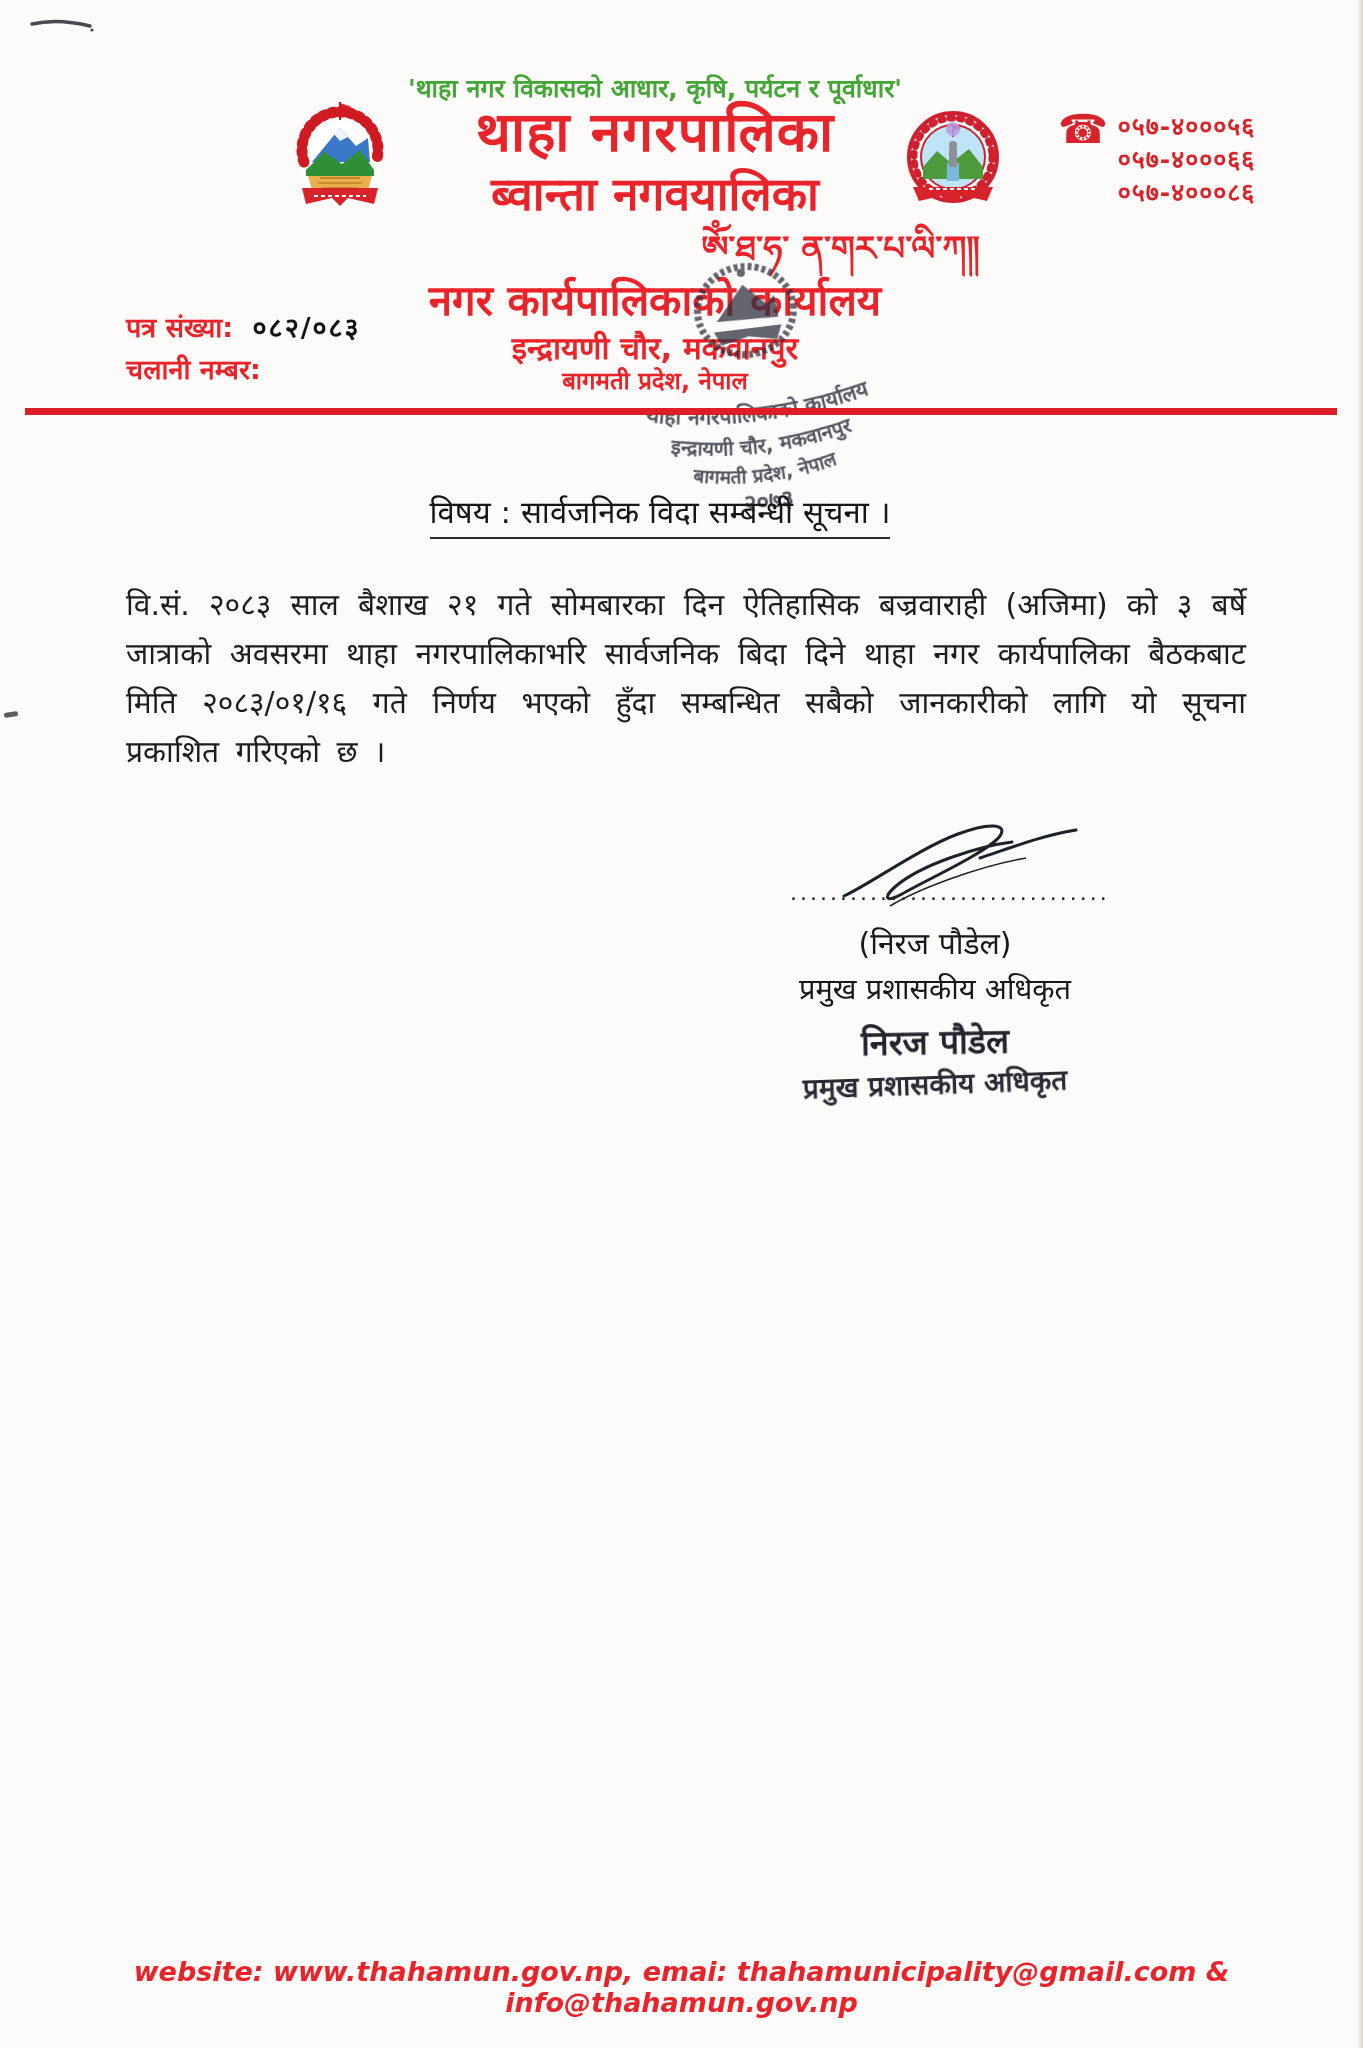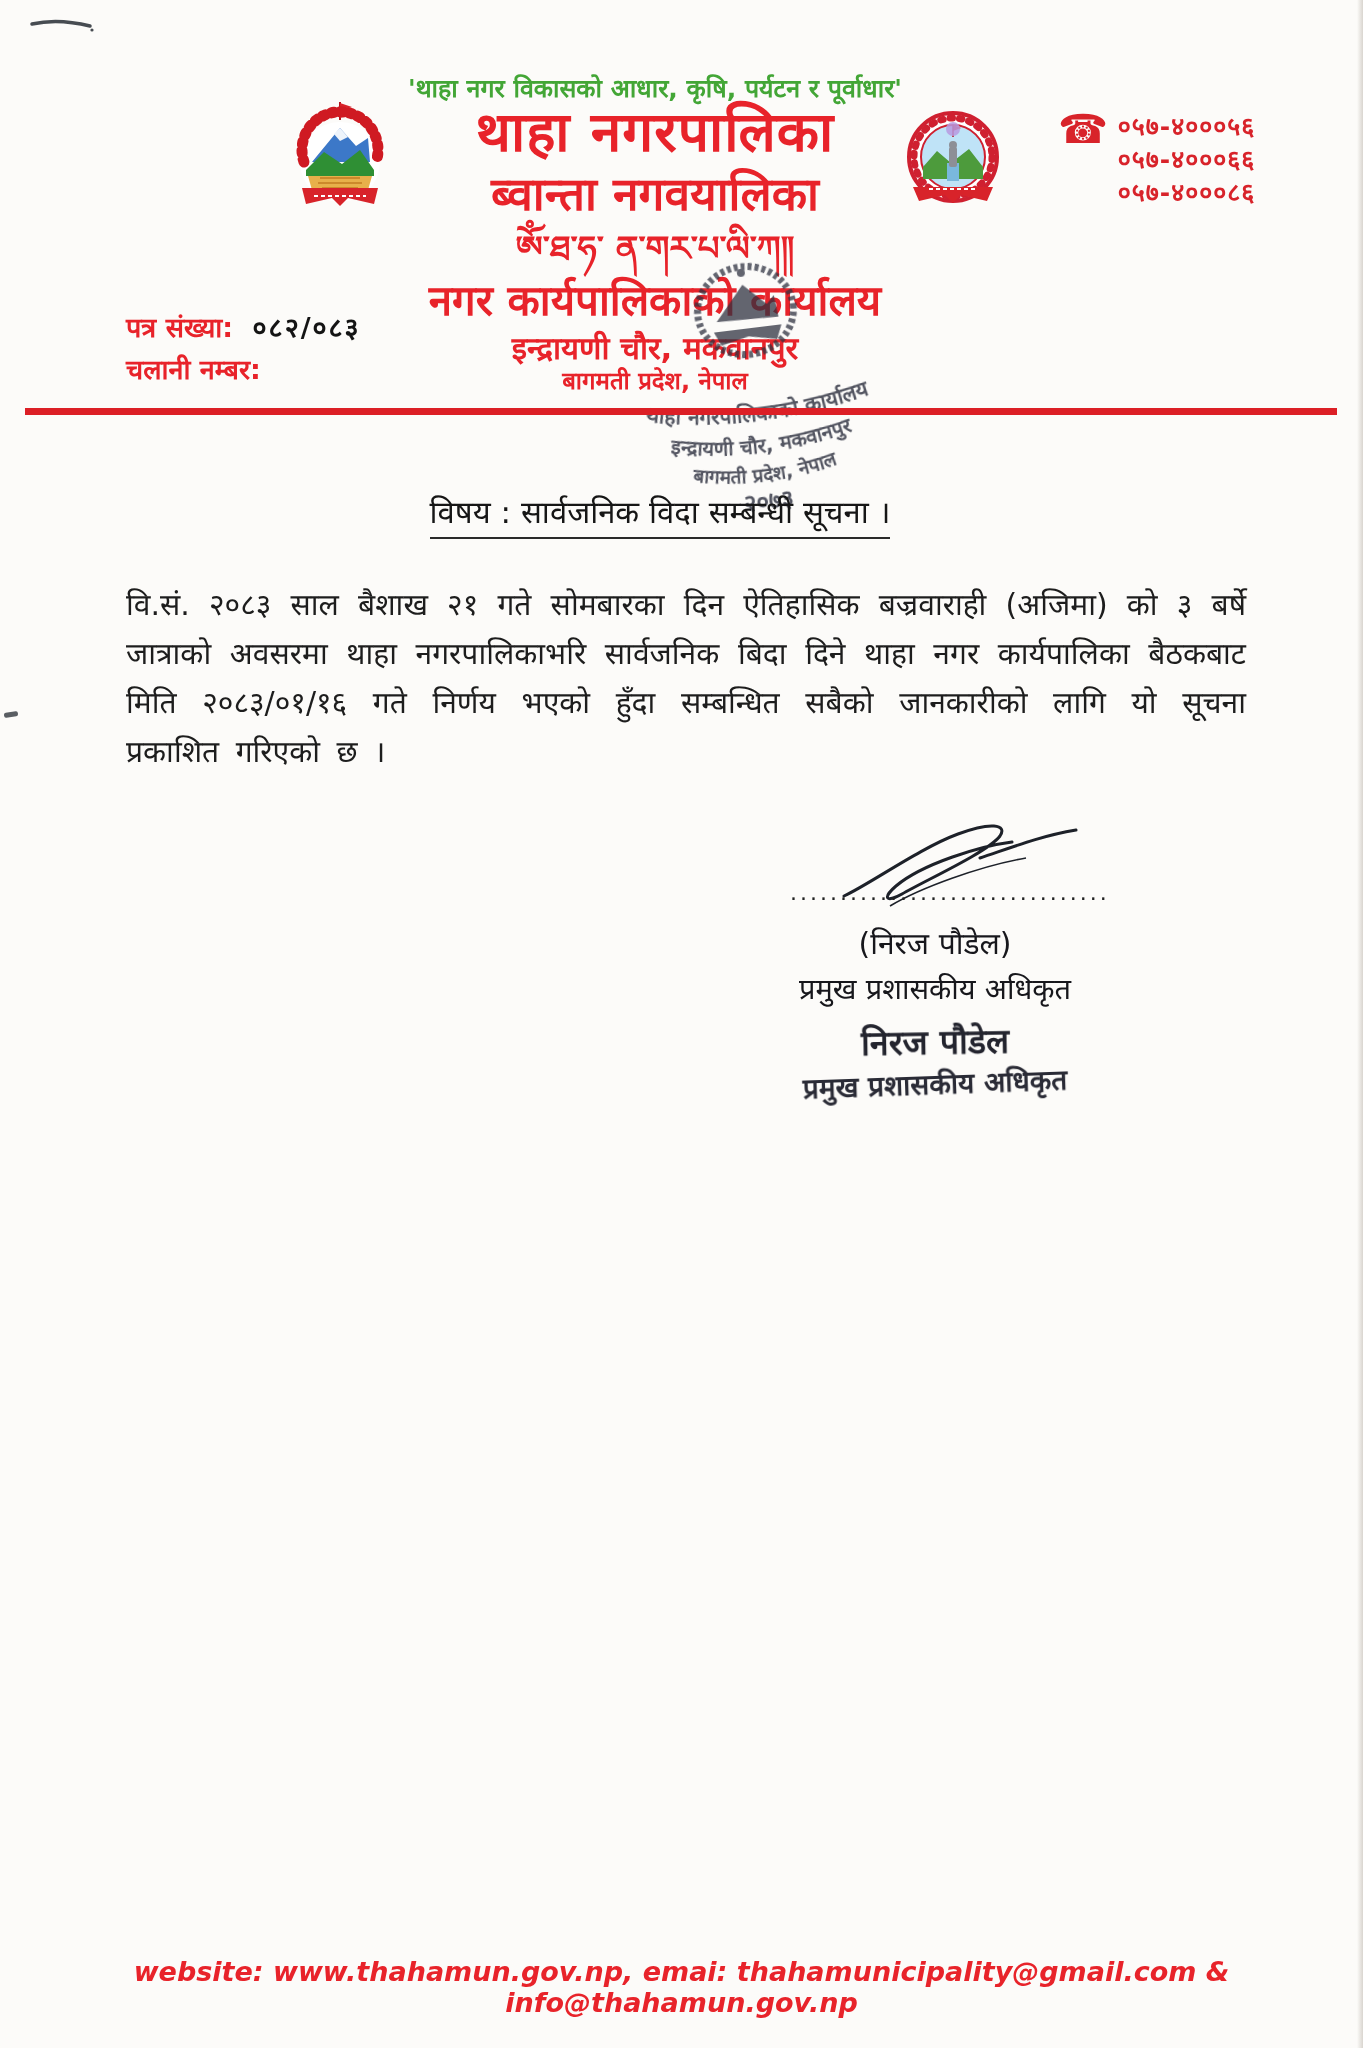--- a/index.html
+++ b/index.html
@@ -7,21 +7,21 @@
     position:relative;width:1363px;height:2048px;margin:0 auto;
     background:#fcfbf9;overflow:hidden;
     font-family:"DejaVu Sans","Liberation Sans",sans-serif;
     color:#1c1c1c;
   }
   .abs{position:absolute;}
   
   .tagline{left:350px;top:70px;width:610px;font-size:25px;font-weight:bold;color:#43a636;text-align:center;}
   .muni-name{left:330px;top:102px;width:650px;font-size:55px;line-height:60px;font-weight:bold;color:#e8232a;text-align:center;letter-spacing:1px;}
   .muni-newa{left:330px;top:168px;width:650px;font-size:46px;line-height:52px;font-weight:bold;color:#e8232a;text-align:center;}
-  .muni-tib{left:330px;top:226px;width:650px;font-size:34px;line-height:44px;font-weight:bold;color:#e8232a;text-align:center;}
+  .muni-tib{left:330px;top:226px;width:650px;font-size:34px;line-height:44px;font-weight:bold;color:#e8232a;text-align:right;}
   .office-name{left:300px;top:276px;width:710px;font-size:42px;line-height:50px;font-weight:bold;color:#e8232a;text-align:center;}
   .addr1{left:300px;top:330px;width:710px;font-size:31px;line-height:36px;font-weight:bold;color:#e8232a;text-align:center;}
   .addr2{left:300px;top:367px;width:710px;font-size:24px;line-height:28px;font-weight:bold;color:#e8232a;text-align:center;}
   
   .letter-no{left:126px;top:308px;font-size:27px;font-weight:bold;}
   .letter-no .lbl{color:#e8232a;}
   .letter-no .val{color:#141414;margin-left:10px;letter-spacing:2px;}
   .chalani{left:126px;top:350px;font-size:27px;font-weight:bold;color:#e8232a;text-align:right;}
   
   .phone-block{left:1058px;top:110px;width:270px;}

